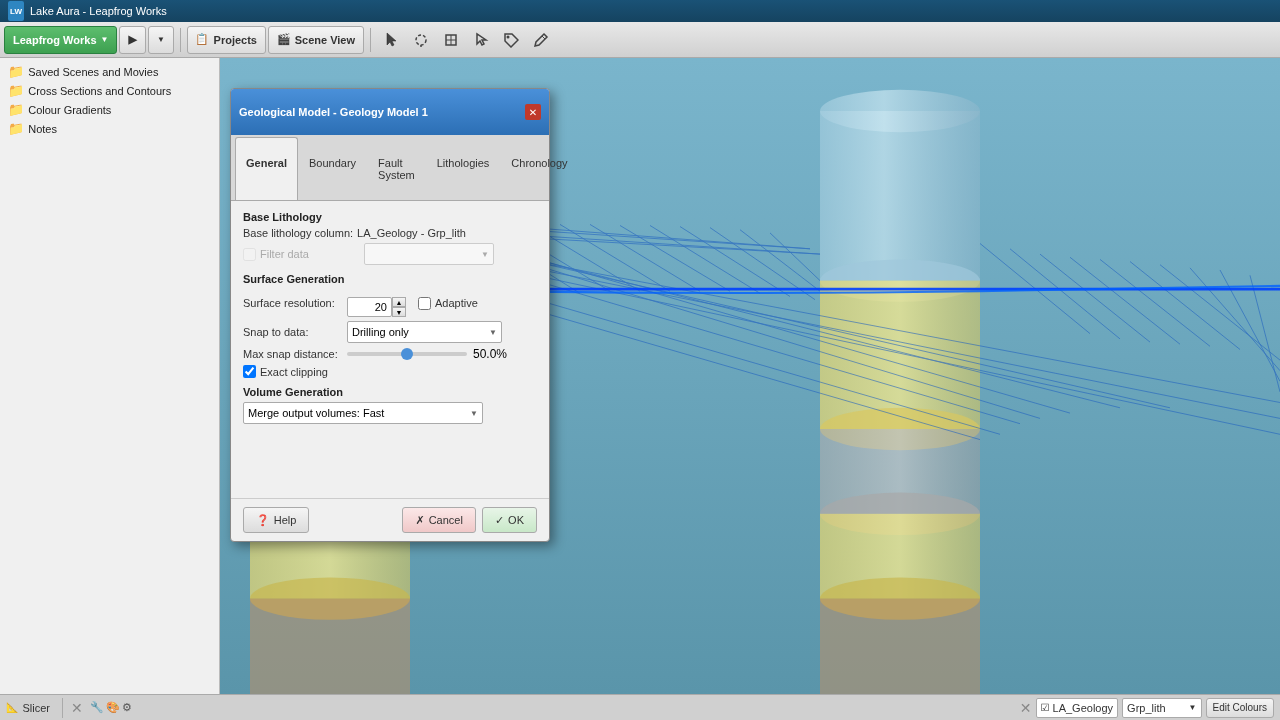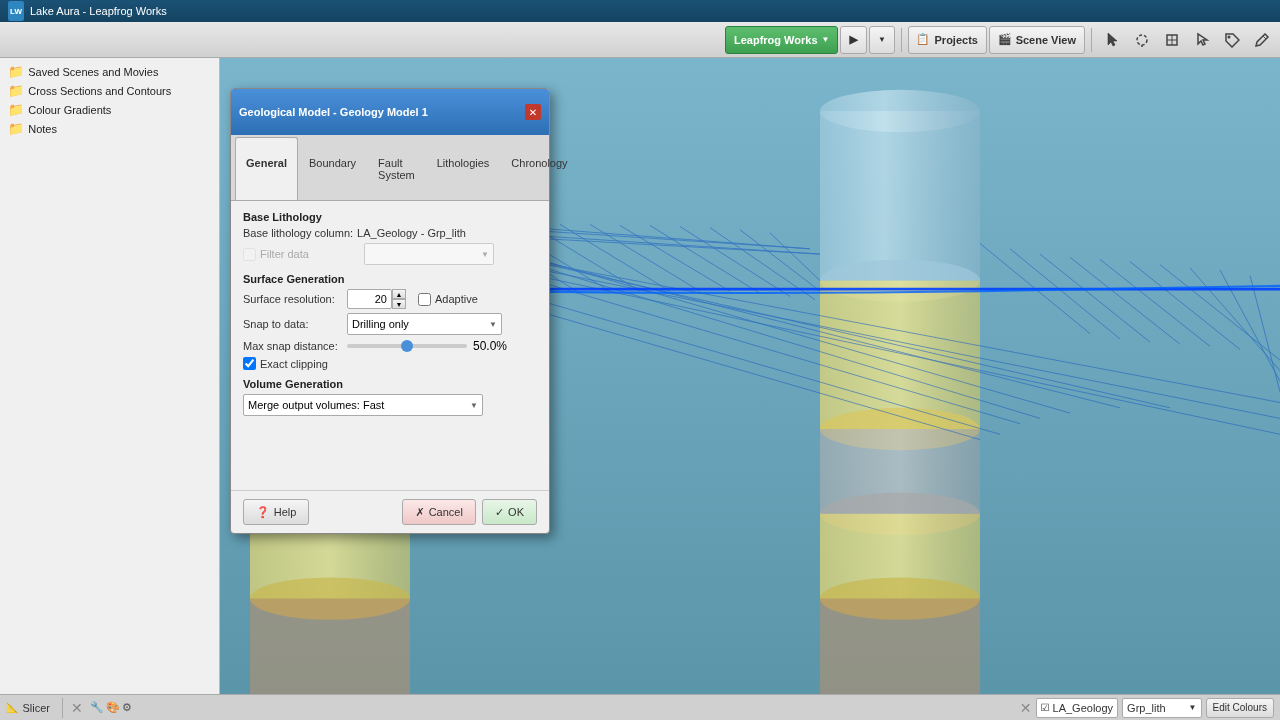--- a/index.html
+++ b/index.html
@@ -21,21 +21,20 @@
 
     
     #toolbar {
       height: 36px;
       background: linear-gradient(to bottom, #e8e8e8, #d0d0d0);
       display: flex;
       align-items: center;
       padding: 0 4px;
       border-bottom: 1px solid #aaa;
       gap: 2px;
-      justify-content: flex-end;
     }
     .toolbar-btn {
       height: 28px;
       padding: 2px 8px;
       background: linear-gradient(to bottom, #f5f5f5, #dcdcdc);
       border: 1px solid #aaa;
       border-radius: 3px;
       cursor: pointer;
       display: flex;
       align-items: center;
@@ -180,21 +179,21 @@
       border: 1px solid #aaa;
       border-radius: 2px;
       padding: 0 4px;
       font-size: 11px;
       background: white;
     }
     input[type="checkbox"] {
       width: 13px; height: 13px;
     }
     .spinner-input {
-      display: flex; align-items: flex-end;
+      display: flex; align-items: flex-end; margin-top: 8px;
     }
     .spinner-input input {
       width: 50px;
       text-align: right;
     }
     .spinner-btn {
       width: 14px; height: 10px;
       background: linear-gradient(to bottom, #f5f5f5, #ddd);
       border: 1px solid #aaa;
       cursor: pointer;

